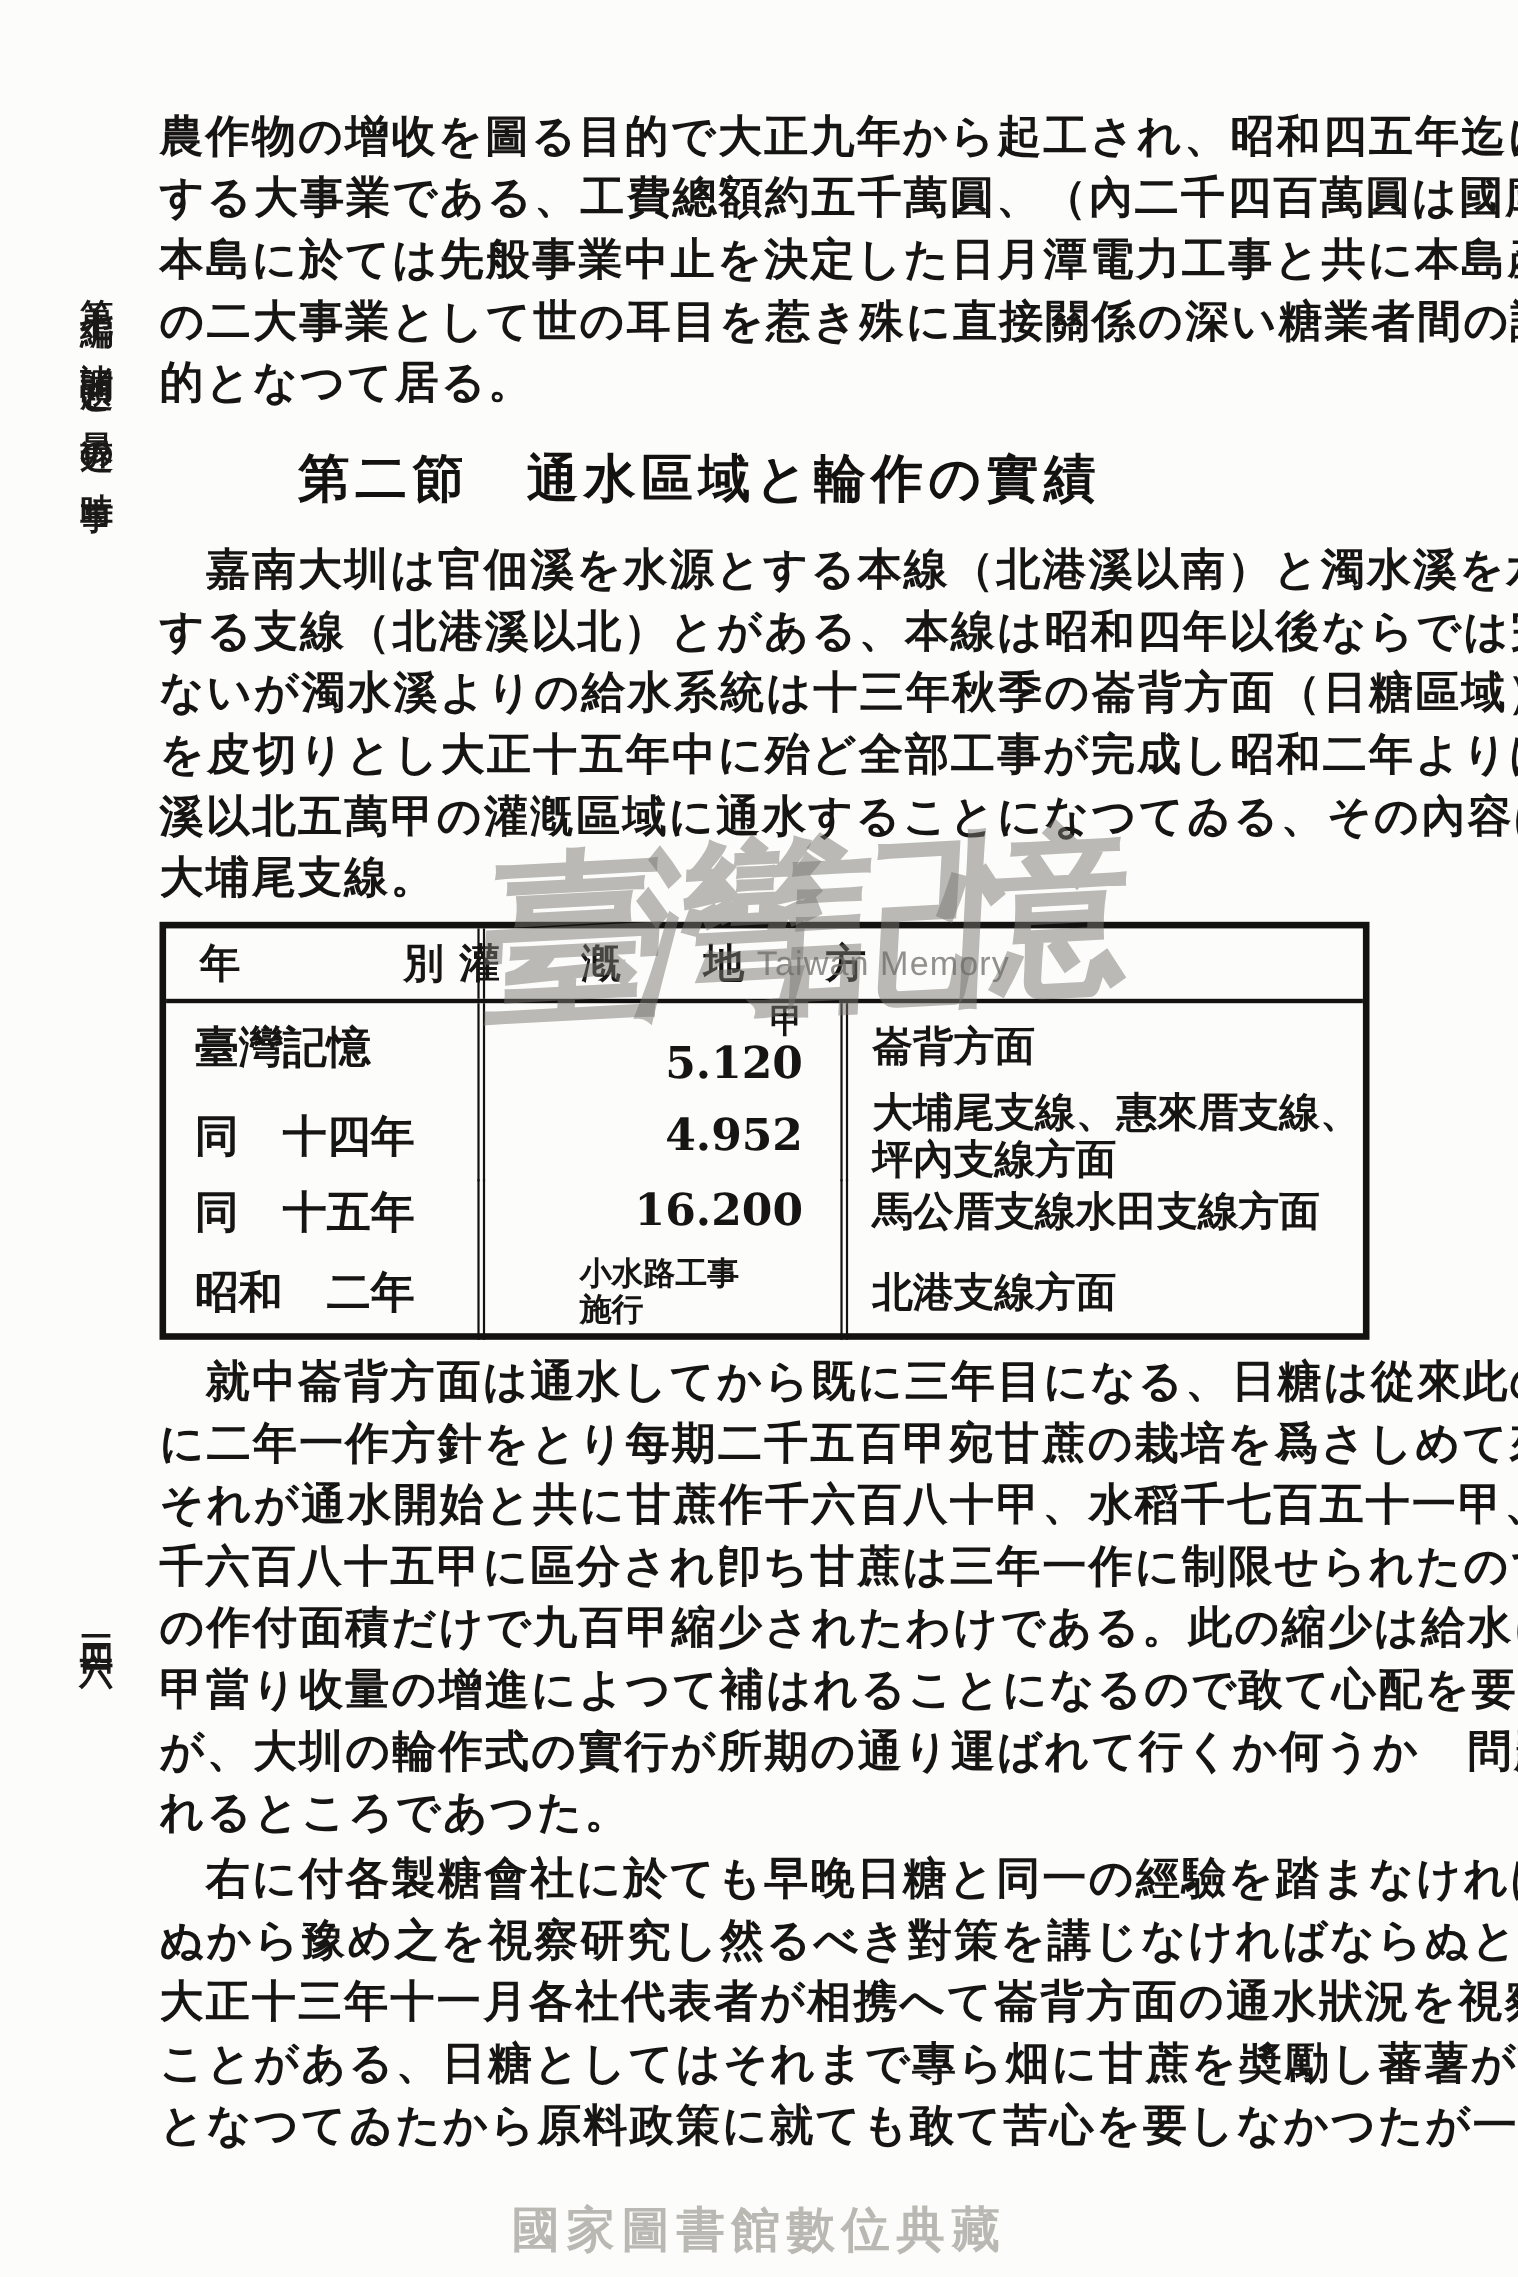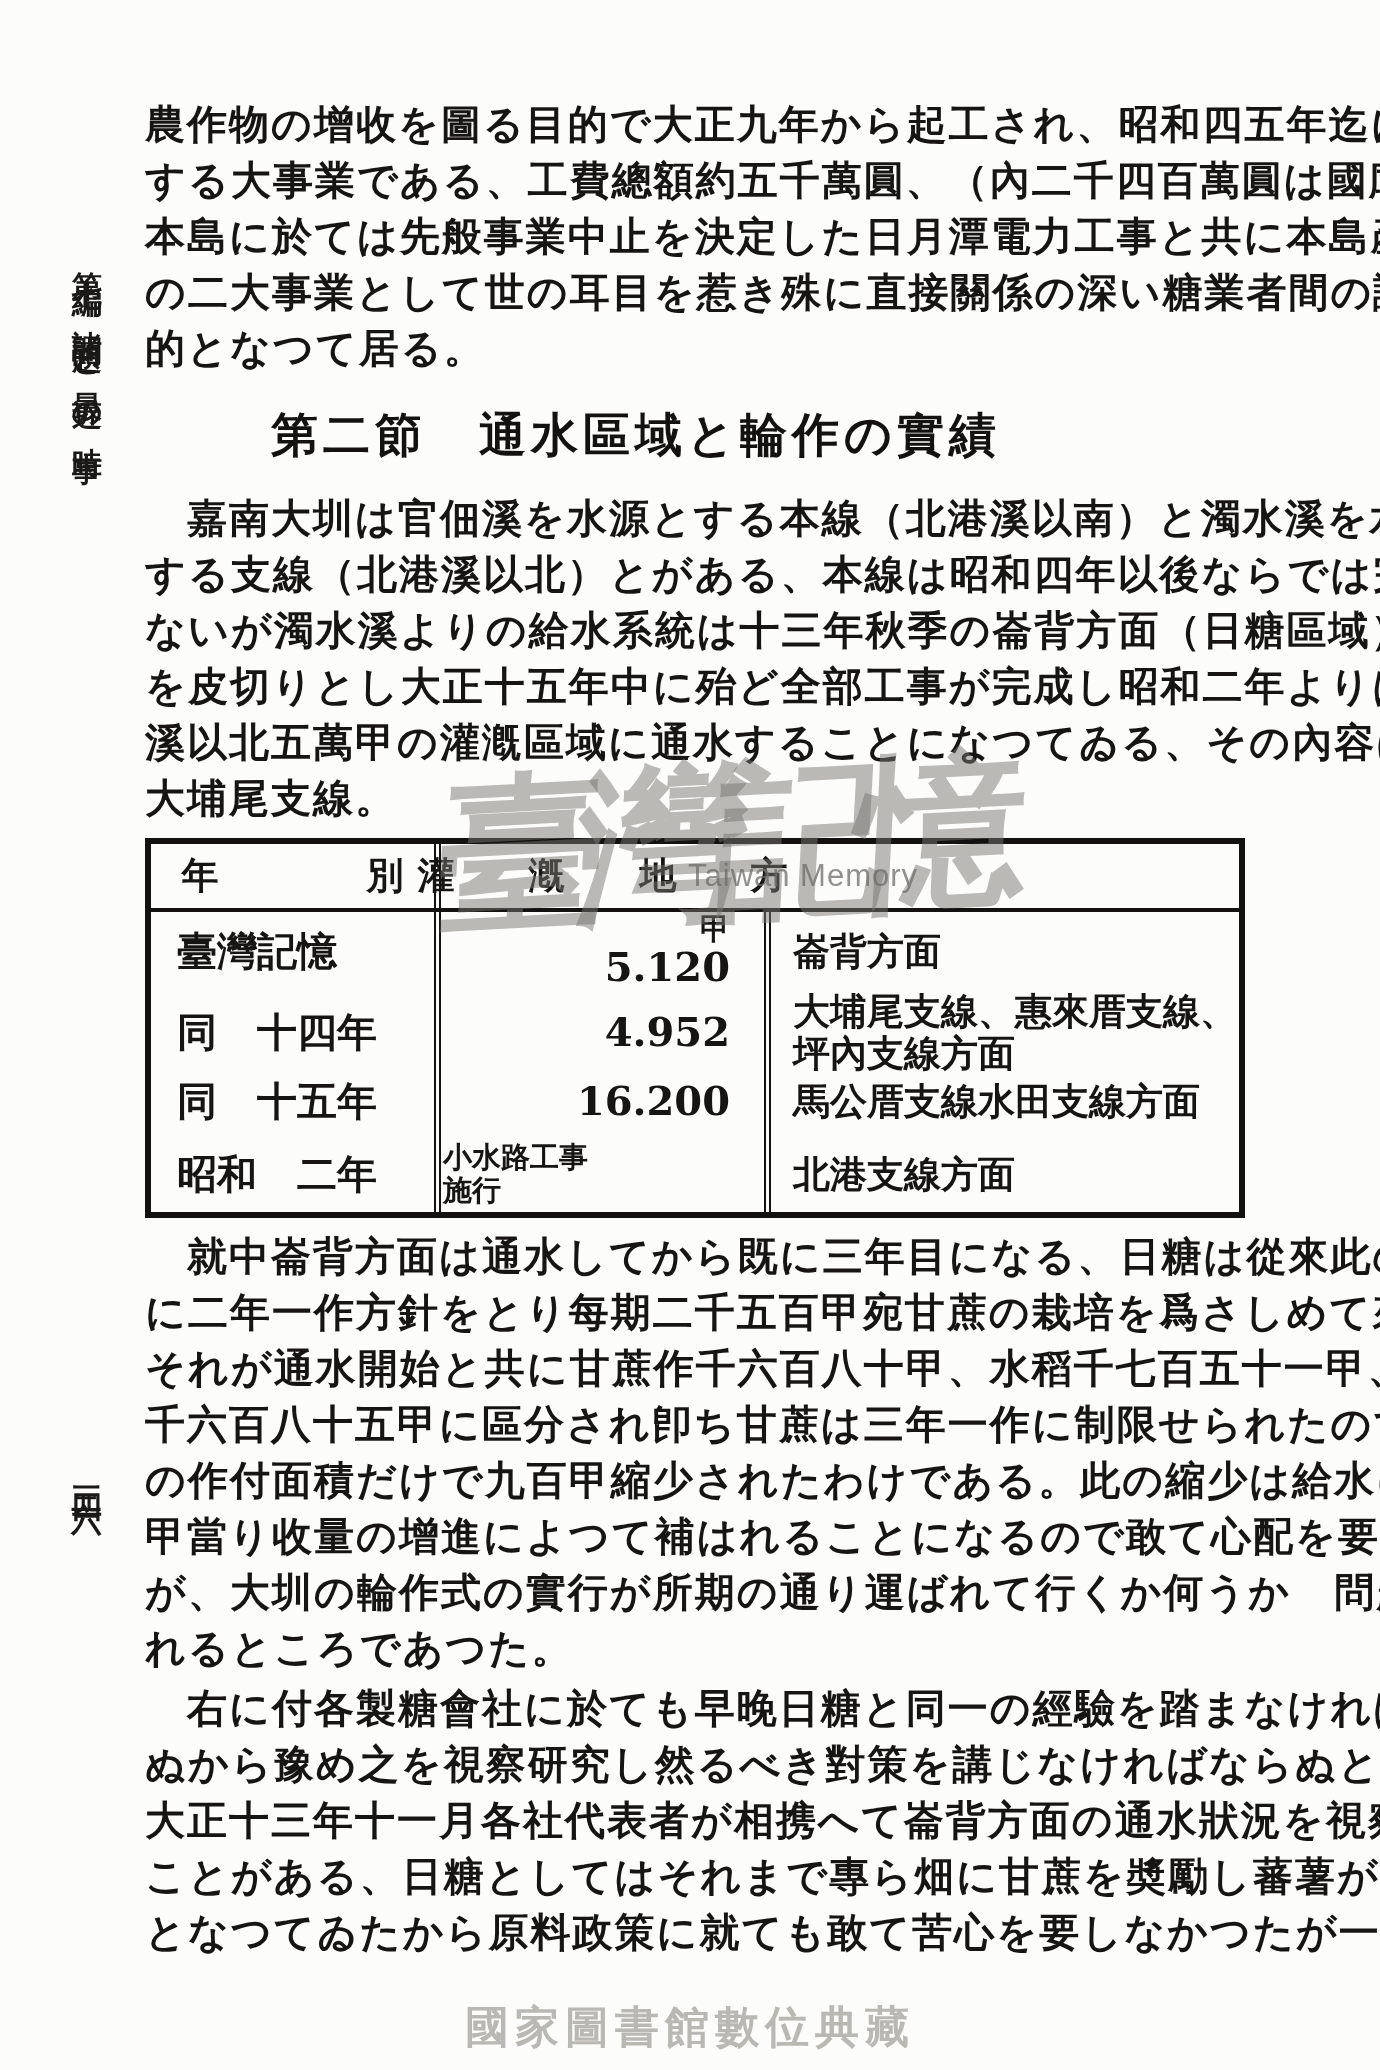--- a/index.html
+++ b/index.html
@@ -57,21 +57,21 @@
   .r1{height:78px;}
   .r2{height:82px;}
   .r3{height:58px;}
   .r4{height:88px;}
   .ycell{padding-left:26px;font-size:40px;font-weight:600;white-space:nowrap;}
   .acell{justify-content:flex-end;padding-right:34px;font-size:40px;font-weight:600;}
   .acell .stack{display:flex;flex-direction:column;align-items:flex-end;}
   .acell .unit{font-size:30px;line-height:32px;}
   .acell .num{line-height:44px;}
   .rcell{padding-left:22px;font-size:37px;font-weight:600;line-height:42px;}
-  .r4 .acell{justify-content:space-between;padding-left:2px;padding-right:8px;gap:2px;}
+  .r4 .acell{justify-content:center;padding-left:2px;padding-right:8px;gap:2px;}
   .notewrap{display:flex;flex-direction:column;font-size:29px;line-height:33px;font-weight:600;}
   .bignum{font-size:38px;white-space:nowrap;}
 
   
   .wm-main{
     position:absolute;left:438px;top:742px;width:560px;
     font-size:168px;line-height:200px;font-weight:bold;
     letter-spacing:-28px;
     color:rgba(120,118,114,0.50);
     transform:rotate(-3deg) skewX(-6deg);

